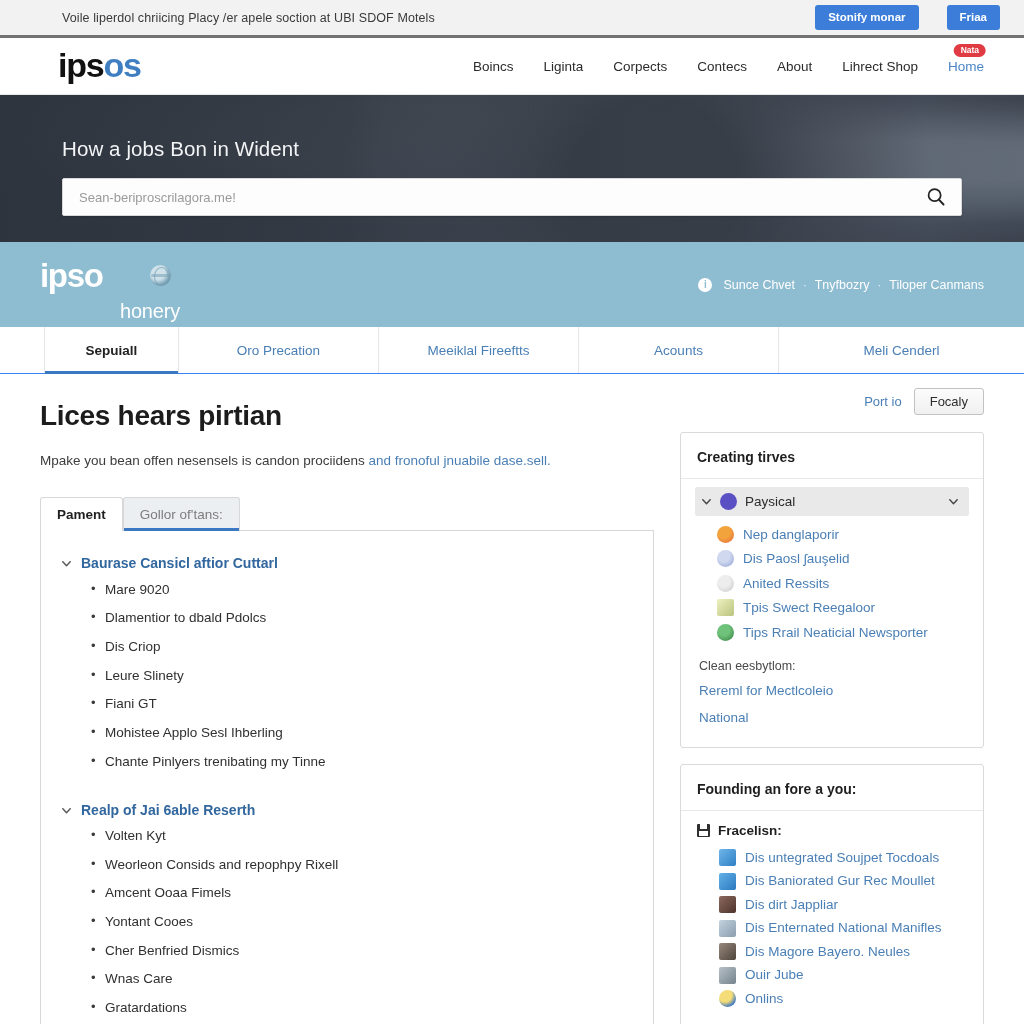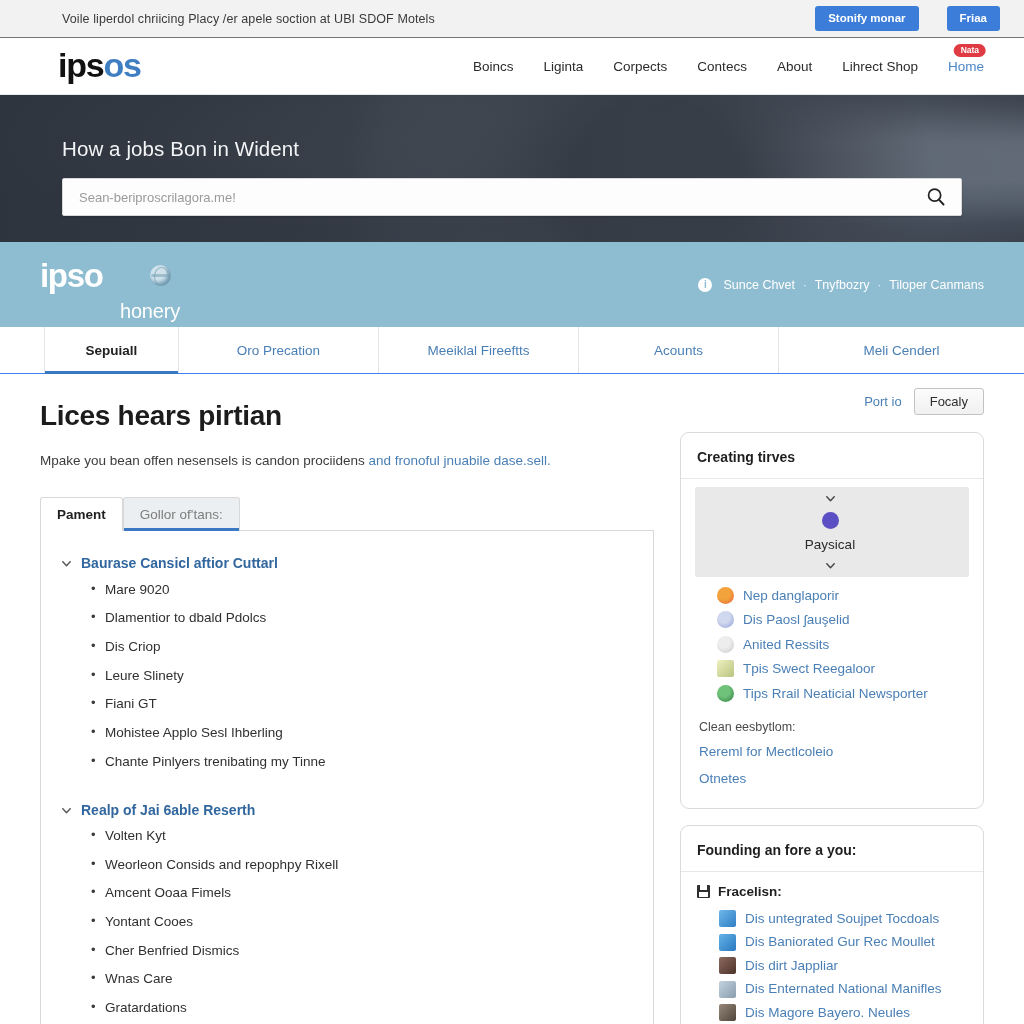--- a/index.html
+++ b/index.html
@@ -11,21 +11,21 @@
     background: #ffffff;
     font-family: "Liberation Sans", sans-serif;
     -webkit-font-smoothing: antialiased;
   }
   .page { width: 1024px; height: 1024px; position: relative; background:#fff; overflow:hidden; }
 
   
   .announce {
     height: 38px;
     background: #f2f2f2;
-    border-bottom: 1px solid #737373;
+    border-bottom: 3px solid #737373;
     display: flex; align-items: center;
     padding: 0 24px 0 62px;
     position: relative;
   }
   .announce-text {
     font-size: 12.5px; color: #3a3a3a; letter-spacing: .1px;
     white-space: nowrap; overflow: hidden;
   }
   .announce-actions { margin-left: auto; display: flex; gap: 28px; align-items: center; }
   .btn-blue {
@@ -220,34 +220,34 @@
   .side-top { display: flex; align-items: center; justify-content: flex-end; gap: 12px; height: 30px; }
   .side-top-label { font-size: 13px; color: #4a7fb5; cursor: pointer; }
   .btn-ghost {
     background: linear-gradient(#fcfcfc, #f0f0f0);
     border: 1px solid #c2c2c2; border-radius: 3px;
     font-size: 13px; color: #2e2e2e; padding: 5px 15px;
     font-family: "Liberation Sans", sans-serif; cursor: pointer;
   }
 
   .card {
-    border: 1px solid #dadada; border-radius: 9px; background: #fff;
+    border: 1px solid #dadada; border-radius: 3px; background: #fff;
     margin-top: 16px; padding: 0 0 16px 0;
   }
   .card-title {
     font-size: 14px; font-weight: bold; color: #1f1f1f;
     padding: 16px 16px 13px 16px; border-bottom: 1px solid #e8e8e8;
     margin-bottom: 8px;
   }
   .card-pad { padding: 0 14px; }
 
   .grp-row {
     display: flex; align-items: center; gap: 8px;
     background: #e9e9e9; border-radius: 2px;
-    padding: 6px 10px 6px 6px; margin-bottom: 6px; cursor: pointer; flex-direction: column;
+    padding: 6px 10px 6px 6px; margin-bottom: 6px; cursor: pointer;
   }
   .grp-row .grp-label { flex: 1; font-size: 13.5px; color: #2b2b2b; }
   .av {
     width: 17px; height: 17px; border-radius: 50%; flex: 0 0 auto;
     display: inline-block; position: relative;
   }
   .av-sq { border-radius: 2px; }
   .side-link-row {
     display: flex; align-items: center; gap: 9px;
     padding: 3.5px 4px 3.5px 22px; cursor: pointer;
@@ -437,21 +437,21 @@
             <span class="av av-sq" style="background:linear-gradient(135deg,#eef0c0,#b9c47e)"></span>
             <span class="sl-text">Tpis Swect Reegaloor</span>
           </div>
           <div class="side-link-row">
             <span class="av" style="background:radial-gradient(circle at 40% 35%,#6fc27a 0 38%,#2f7a3c 100%)"></span>
             <span class="sl-text">Tips Rrail Neaticial Newsporter</span>
           </div>
 
           <div class="note-text">Clean eesbytlom:</div>
           <div class="plain-link">Rereml for Mectlcoleio</div>
-          <div class="plain-link">Otnetes</div>
+          <div class="plain-link">National</div>
         </div>
       </div>
 
       <div class="card">
         <div class="card-title">Founding an fore a you:</div>
         <div class="card-pad">
           <div class="sec-head">
             <span class="floppy"></span>
             <span>Fracelisn:</span>
           </div>

